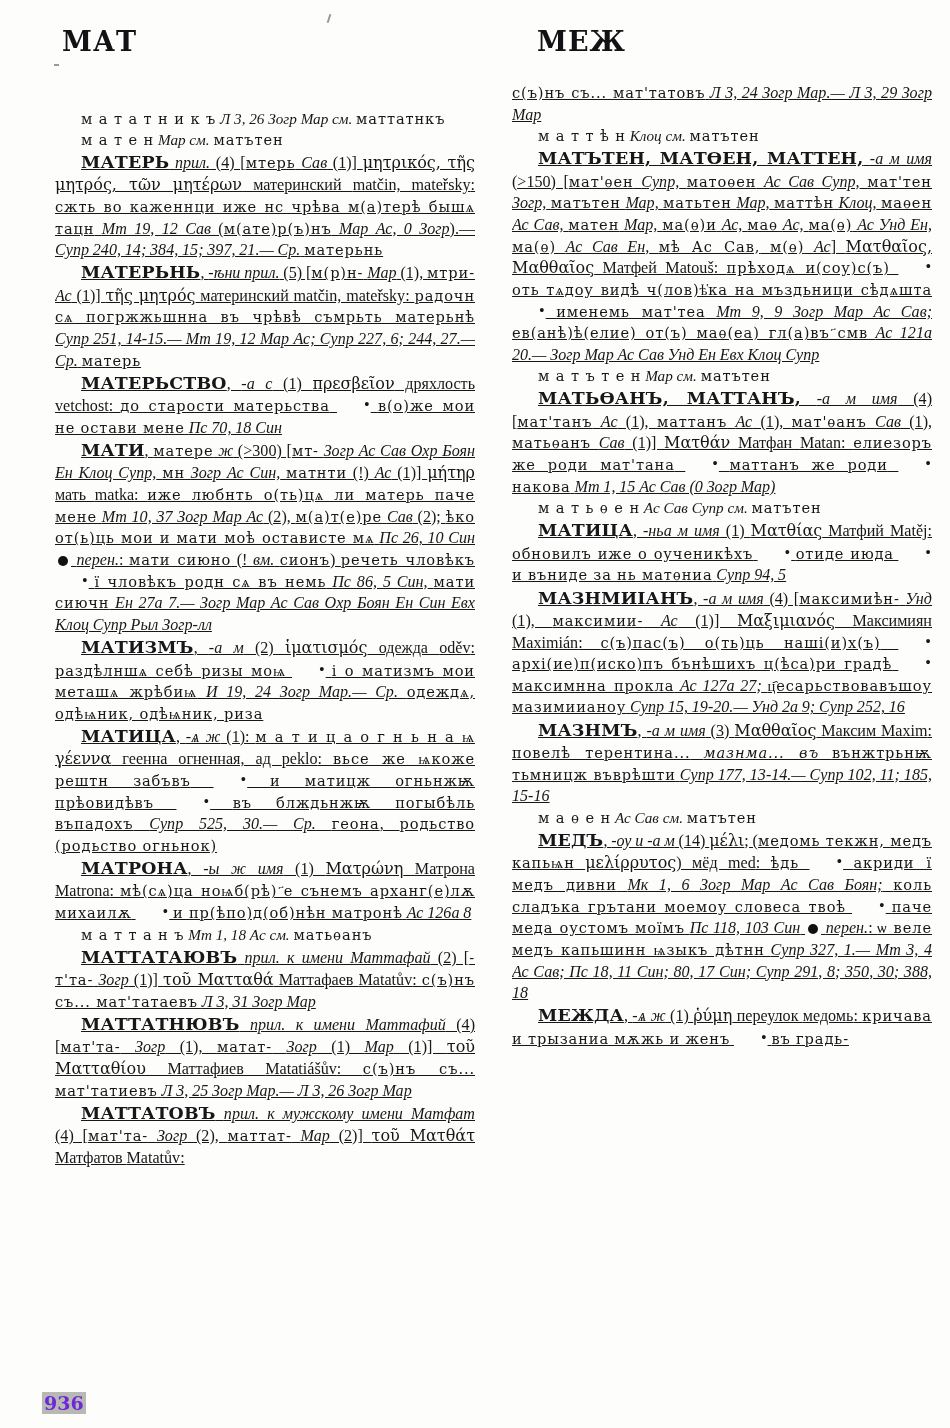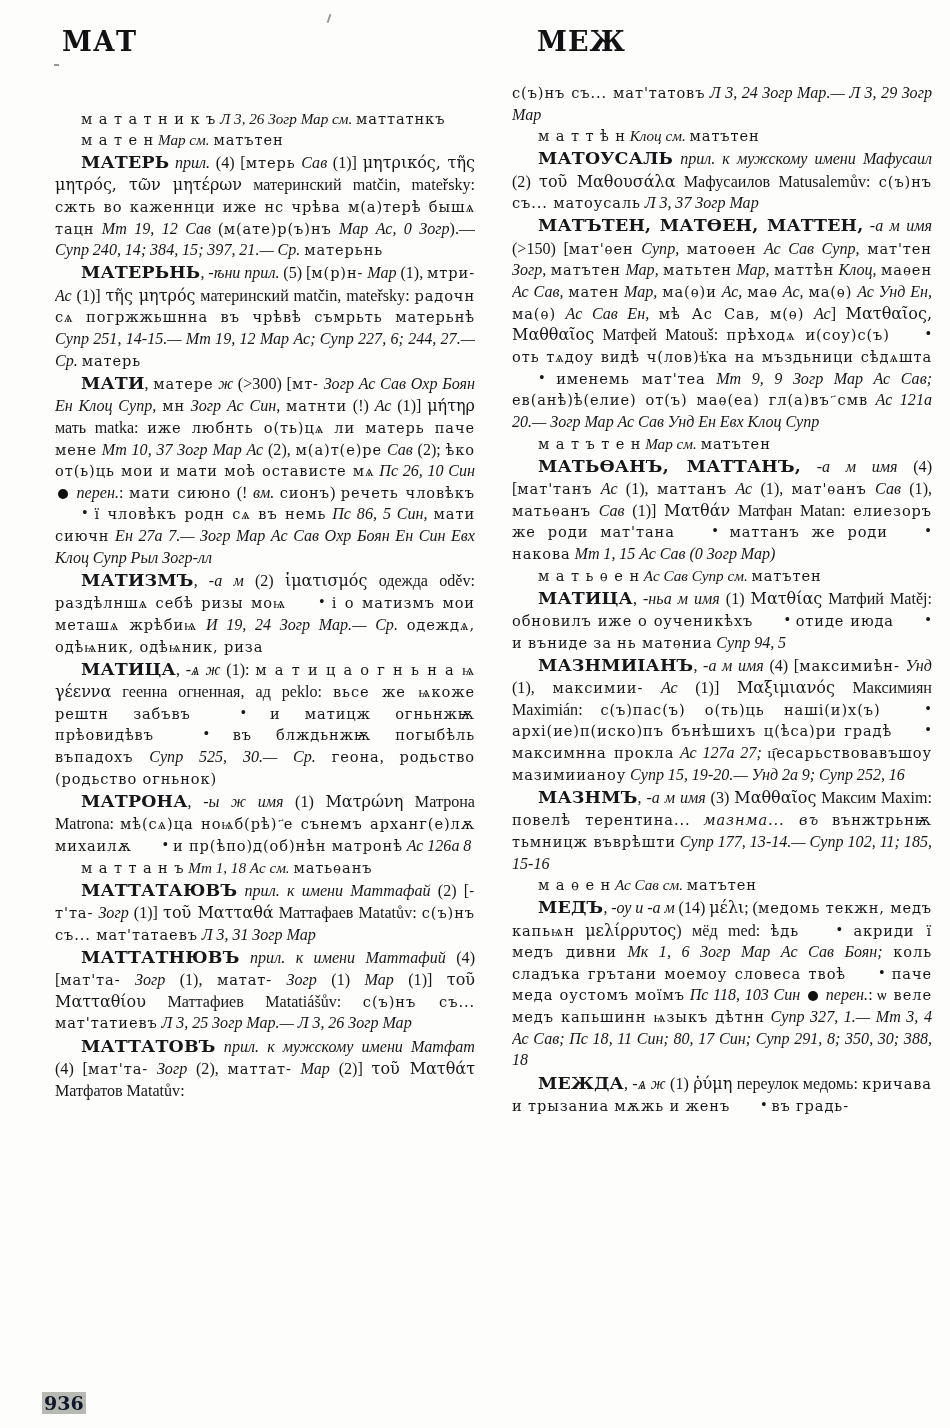--- a/index.html
+++ b/index.html
@@ -59,20 +59,21 @@
 
   
   .entry {
     font-size: 16.1px;
     line-height: 1.345;
     text-align: justify;
     margin: 0 0 0.5px 0;
     text-indent: 26px;
     hyphens: none;
     word-spacing: -0.2px;
+    text-decoration: underline;
   }
   .entry.noind { text-indent: 0; }
   .sub {
     font-size: 15.2px;
     line-height: 1.3;
     text-align: justify;
     margin: 1px 0 1px 0;
     text-indent: 26px;
   }
 
@@ -106,21 +107,21 @@
     vertical-align: -1px;
     margin: 0 3px;
   }
   .pg {
     position: absolute;
     left: 42px;
     top: 1392px;
     font-family: "DejaVu Serif", serif;
     font-weight: bold;
     font-size: 19px;
-    color: #0f172a;
+    color: #6d28d9;
     background: #b9b9b4;
     padding: 0 2px;
   }
   .speck { position:absolute; background:#9a9a95; }
   .s1 { left: 328px; top: 14px; width: 2px; height: 9px; transform: rotate(18deg); }
   .s2 { left: 54px; top: 64px; width: 5px; height: 2px; }
 </style>
 </head>
 <body>
 
@@ -133,33 +134,33 @@
     <div class="run-head left">МАТ</div>
     <div class="run-head right">МЕЖ</div>
   </div>
 
   <div class="columns">
     <div class="col left" id="col-left">
         <p class="sub"><span class="ocs">м а т а т н и к ъ</span> <span class="it">Л 3, 26 Зогр Мар см.</span> <span class="ocs">маттатнкъ</span></p>
         <p class="sub"><span class="ocs">м а т е н</span> <span class="it">Мар см.</span> <span class="ocs">матътен</span></p>
         <p class="entry"><span class="hw">МАТЕРЬ</span> <span class="it">прил.</span> (4) [<span class="ocs">мтерь</span> <span class="it">Сав</span> (1)] <span class="gk">μητρικός, τῆς μητρός, τῶν μητέρων</span> материнский <span class="lat">matčin, mateřsky</span>: <span class="ocs">сжть во каженнци иже нс чрѣва м(а)терѣ бышѧ тацн</span> <span class="it">Мт 19, 12 Сав</span> (<span class="ocs">м(ате)р(ъ)нъ</span> <span class="it">Мар Ас, 0 Зогр</span>).— <span class="it">Супр 240, 14; 384, 15; 397, 21.— Ср.</span> <span class="ocs">матерьнь</span></p>
         <p class="entry"><span class="hw">МАТЕРЬНЬ</span>, <span class="it">-ѣни прил.</span> (5) [<span class="ocs">м(р)н-</span> <span class="it">Мар</span> (1), <span class="ocs">мтри-</span> <span class="it">Ас</span> (1)] <span class="gk">τῆς μητρός</span> материнский <span class="lat">matčin, mateřsky</span>: <span class="ocs">радочн сѧ погржжьшнна въ чрѣвѣ съмрьть матерьнѣ</span> <span class="it">Супр 251, 14-15.— Мт 19, 12 Мар Ас; Супр 227, 6; 244, 27.— Ср.</span> <span class="ocs">матерь</span></p>
+        <p class="entry"><span class="hw">МАТЕРЬСТВО</span>, <span class="it">-а с</span> (1) <span class="gk">πρεσβεῖον</span> дряхлость <span class="lat">vetchost</span>: <span class="ocs">до старости матерьства</span> <span class="dot"></span> <span class="ocs">в(о)же мои не остави мене</span> <span class="it">Пс 70, 18 Син</span></p>
         <p class="entry"><span class="hw">МАТИ</span>, <span class="ocs">матере</span> <span class="it">ж</span> (&gt;300) [<span class="ocs">мт-</span> <span class="it">Зогр Ас Сав Охр Боян Ен Клоц Супр,</span> <span class="ocs">мн</span> <span class="it">Зогр Ас Син,</span> <span class="ocs">матнти</span> (!) <span class="it">Ас</span> (1)] <span class="gk">μήτηρ</span> мать <span class="lat">matka</span>: <span class="ocs">иже любнть о(ть)цѧ ли матерь паче мене</span> <span class="it">Мт 10, 37 Зогр Мар Ас</span> (2), <span class="ocs">м(а)т(е)ре</span> <span class="it">Сав</span> (2); <span class="ocs">ѣко от(ь)ць мои и мати моѣ остависте мѧ</span> <span class="it">Пс 26, 10 Син</span> <span class="bullet"></span> <span class="it">перен.</span>: <span class="ocs">мати сиюно</span> (! <span class="it">вм.</span> <span class="ocs">сионъ</span>) <span class="ocs">речеть чловѣкъ</span> <span class="dot"></span> <span class="ocs">ї чловѣкъ родн сѧ въ немь</span> <span class="it">Пс 86, 5 Син,</span> <span class="ocs">мати сиючн</span> <span class="it">Ен 27а 7.— Зогр Мар Ас Сав Охр Боян Ен Син Евх Клоц Супр Рыл Зогр-лл</span></p>
         <p class="entry"><span class="hw">МАТИЗМЪ</span>, <span class="it">-а м</span> (2) <span class="gk">ἱματισμός</span> одежда <span class="lat">oděv</span>: <span class="ocs">раздѣлншѧ себѣ ризы моѩ</span> <span class="dot"></span> <span class="ocs">і о матизмъ мои меташѧ жрѣбиѩ</span> <span class="it">И 19, 24 Зогр Мар.— Ср.</span> <span class="ocs">одеждѧ, одѣѩник, одѣѩник, риза</span></p>
         <p class="entry"><span class="hw">МАТИЦА</span>, <span class="it">-ѧ ж</span> (1): <span class="ocs">м а т и ц а   о г н ь н а ѩ</span> <span class="gk">γέεννα</span> геенна огненная, ад <span class="lat">peklo</span>: <span class="ocs">вьсе же ѩкоже рештн забъвъ</span> <span class="dot"></span> <span class="ocs">и матицж огньнжѭ прѣовидѣвъ</span> <span class="dot"></span> <span class="ocs">въ блждьнжѭ погыбѣль въпадохъ</span> <span class="it">Супр 525, 30.— Ср.</span> <span class="ocs">геона</span>, <span class="ocs">родьство (родьство огньнок)</span></p>
         <p class="entry"><span class="hw">МАТРОНА</span>, <span class="it">-ы ж имя</span> (1) <span class="gk">Ματρώνη</span> Матрона <span class="lat">Matrona</span>: <span class="ocs">мѣ(сѧ)ца ноѩб(рѣ) ҃е сънемъ арханг(е)лѫ михаилѫ</span> <span class="dot"></span> <span class="ocs">и пр(ѣпо)д(об)нѣн матронѣ</span> <span class="it">Ас 126а 8</span></p>
         <p class="sub"><span class="ocs">м а т т а н ъ</span> <span class="it">Мт 1, 18 Ас см.</span> <span class="ocs">матьѳанъ</span></p>
         <p class="entry"><span class="hw">МАТТАТАЮВЪ</span> <span class="it">прил. к имени Маттафай</span> (2) [<span class="ocs">-т'та-</span> <span class="it">Зогр</span> (1)] <span class="gk">τοῦ Ματταθά</span> Маттафаев <span class="lat">Matatův</span>: <span class="ocs">с(ъ)нъ съ... мат'татаевъ</span> <span class="it">Л 3, 31 Зогр Мар</span></p>
         <p class="entry"><span class="hw">МАТТАТНЮВЪ</span> <span class="it">прил. к имени Маттафий</span> (4) [<span class="ocs">мат'та-</span> <span class="it">Зогр</span> (1), <span class="ocs">матат-</span> <span class="it">Зогр</span> (1) <span class="it">Мар</span> (1)] <span class="gk">τοῦ Ματταθίου</span> Маттафиев <span class="lat">Matatiášův</span>: <span class="ocs">с(ъ)нъ съ... мат'татиевъ</span> <span class="it">Л 3, 25 Зогр Мар.— Л 3, 26 Зогр Мар</span></p>
         <p class="entry"><span class="hw">МАТТАТОВЪ</span> <span class="it">прил. к мужскому имени Матфат</span> (4) [<span class="ocs">мат'та-</span> <span class="it">Зогр</span> (2), <span class="ocs">маттат-</span> <span class="it">Мар</span> (2)] <span class="gk">τοῦ Ματθάτ</span> Матфатов <span class="lat">Matatův</span>:</p>
       </div>
     <div class="col right" id="col-right">
         <p class="entry noind"><span class="ocs">с(ъ)нъ съ... мат'татовъ</span> <span class="it">Л 3, 24 Зогр Мар.— Л 3, 29 Зогр Мар</span></p>
         <p class="sub"><span class="ocs">м а т т ѣ н</span> <span class="it">Клоц см.</span> <span class="ocs">матътен</span></p>
-        <p class="entry"><span class="hw">МАТОУСАЛЬ</span> <span class="it">прил. к мужскому имени Мафусаил</span> (2) <span class="gk">τοῦ Μαθουσάλα</span> Мафусаилов <span class="lat">Matusalemův</span>: <span class="ocs">с(ъ)нъ съ... матоусаль</span> <span class="it">Л 3, 37 Зогр Мар</span></p>
         <p class="entry"><span class="hw">МАТЪТЕН, МАТѲЕН, МАТТЕН,</span> <span class="it">-а м имя</span> (&gt;150) [<span class="ocs">мат'ѳен</span> <span class="it">Супр,</span> <span class="ocs">матоѳен</span> <span class="it">Ас Сав Супр,</span> <span class="ocs">мат'тен</span> <span class="it">Зогр,</span> <span class="ocs">матътен</span> <span class="it">Мар,</span> <span class="ocs">матьтен</span> <span class="it">Мар,</span> <span class="ocs">маттѣн</span> <span class="it">Клоц,</span> <span class="ocs">маѳен</span> <span class="it">Ас Сав,</span> <span class="ocs">матен</span> <span class="it">Мар,</span> <span class="ocs">ма(ѳ)и</span> <span class="it">Ас,</span> <span class="ocs">маѳ</span> <span class="it">Ас,</span> <span class="ocs">ма(ѳ)</span> <span class="it">Ас Унд Ен,</span> <span class="ocs">ма(ѳ)</span> <span class="it">Ас Сав Ен,</span> <span class="ocs">мѣ Ас Сав,</span> <span class="ocs">м(ѳ)</span> <span class="it">Ас</span>] <span class="gk">Ματθαῖος, Μαθθαῖος</span> Матфей <span class="lat">Matouš</span>: <span class="ocs">прѣходѧ и(соу)с(ъ)</span> <span class="dot"></span> <span class="ocs">оть тѧдоу видѣ ч(лов)ѣ҅ка на мъздьници сѣдѧшта</span> <span class="dot"></span> <span class="ocs">именемь мат'теа</span> <span class="it">Мт 9, 9 Зогр Мар Ас Сав;</span> <span class="ocs">ев(анѣ)ѣ(елие) от(ъ) маѳ(еа) гл(а)въ ҃смв</span> <span class="it">Ас 121а 20.— Зогр Мар Ас Сав Унд Ен Евх Клоц Супр</span></p>
         <p class="sub"><span class="ocs">м а т ъ т е н</span> <span class="it">Мар см.</span> <span class="ocs">матътен</span></p>
         <p class="entry"><span class="hw">МАТЬѲАНЪ, МАТТАНЪ,</span> <span class="it">-а м имя</span> (4) [<span class="ocs">мат'танъ</span> <span class="it">Ас</span> (1), <span class="ocs">маттанъ</span> <span class="it">Ас</span> (1), <span class="ocs">мат'ѳанъ</span> <span class="it">Сав</span> (1), <span class="ocs">матьѳанъ</span> <span class="it">Сав</span> (1)] <span class="gk">Ματθάν</span> Матфан <span class="lat">Matan</span>: <span class="ocs">елиезоръ же роди мат'тана</span> <span class="dot"></span> <span class="ocs">маттанъ же роди</span> <span class="dot"></span> <span class="ocs">накова</span> <span class="it">Мт 1, 15 Ас Сав (0 Зогр Мар)</span></p>
         <p class="sub"><span class="ocs">м а т ь ѳ е н</span> <span class="it">Ас Сав Супр см.</span> <span class="ocs">матътен</span></p>
         <p class="entry"><span class="hw">МАТИЦА</span>, <span class="it">-ньа м имя</span> (1) <span class="gk">Ματθίας</span> Матфий <span class="lat">Matěj</span>: <span class="ocs">обновилъ иже о оученикѣхъ</span> <span class="dot"></span> <span class="ocs">отиде июда</span> <span class="dot"></span> <span class="ocs">и въниде за нь матѳниа</span> <span class="it">Супр 94, 5</span></p>
         <p class="entry"><span class="hw">МАЗНМИІАНЪ</span>, <span class="it">-а м имя</span> (4) [<span class="ocs">максимиѣн-</span> <span class="it">Унд</span> (1), <span class="ocs">максимии-</span> <span class="it">Ас</span> (1)] <span class="gk">Μαξιμιανός</span> Максимиян <span class="lat">Maximián</span>: <span class="ocs">с(ъ)пас(ъ) о(ть)ць нашi(и)х(ъ)</span> <span class="dot"></span> <span class="ocs">архi(ие)п(иско)пъ бънѣшихъ ц(ѣса)ри градѣ</span> <span class="dot"></span> <span class="ocs">максимнна прокла</span> <span class="it">Ас 127а 27;</span> <span class="ocs">ц҄есарьствовавъшоу мазимиианоу</span> <span class="it">Супр 15, 19-20.— Унд 2а 9; Супр 252, 16</span></p>
         <p class="entry"><span class="hw">МАЗНМЪ</span>, <span class="it">-а м имя</span> (3) <span class="gk">Μαθθαῖος</span> Максим <span class="lat">Maxim</span>: <span class="ocs">повелѣ терентина...</span> <span class="ocs it">мазнма... въ</span> <span class="ocs">вънжтрьнѭ тьмницж въврѣшти</span> <span class="it">Супр 177, 13-14.— Супр 102, 11; 185, 15-16</span></p>
         <p class="sub"><span class="ocs">м а ѳ е н</span> <span class="it">Ас Сав см.</span> <span class="ocs">матътен</span></p>
         <p class="entry"><span class="hw">МЕДЪ</span>, <span class="it">-оу и -а м</span> (14) <span class="gk">μέλι</span>; (<span class="ocs">медомь текжн, медъ капьѩн</span> <span class="gk">μελίρρυτος</span>) мёд <span class="lat">med</span>: <span class="ocs">ѣдь</span> <span class="dot"></span> <span class="ocs">акриди ї медъ дивни</span> <span class="it">Мк 1, 6 Зогр Мар Ас Сав Боян;</span> <span class="ocs">коль сладъка грътани моемоу словеса твоѣ</span> <span class="dot"></span> <span class="ocs">паче меда оустомъ моїмъ</span> <span class="it">Пс 118, 103 Син</span> <span class="bullet"></span> <span class="it">перен.</span>: <span class="ocs">ѡ веле медъ капьшинн ѩзыкъ дѣтнн</span> <span class="it">Супр 327, 1.— Мт 3, 4 Ас Сав; Пс 18, 11 Син; 80, 17 Син; Супр 291, 8; 350, 30; 388, 18</span></p>
         <p class="entry"><span class="hw">МЕЖДА</span>, <span class="it">-ѧ ж</span> (1) <span class="gk">ῥύμη</span> переулок <span class="lat">медомь</span>: <span class="ocs">кричава и трызаниа мѫжь и женъ</span> <span class="dot"></span> <span class="ocs">въ градь-</span></p>

